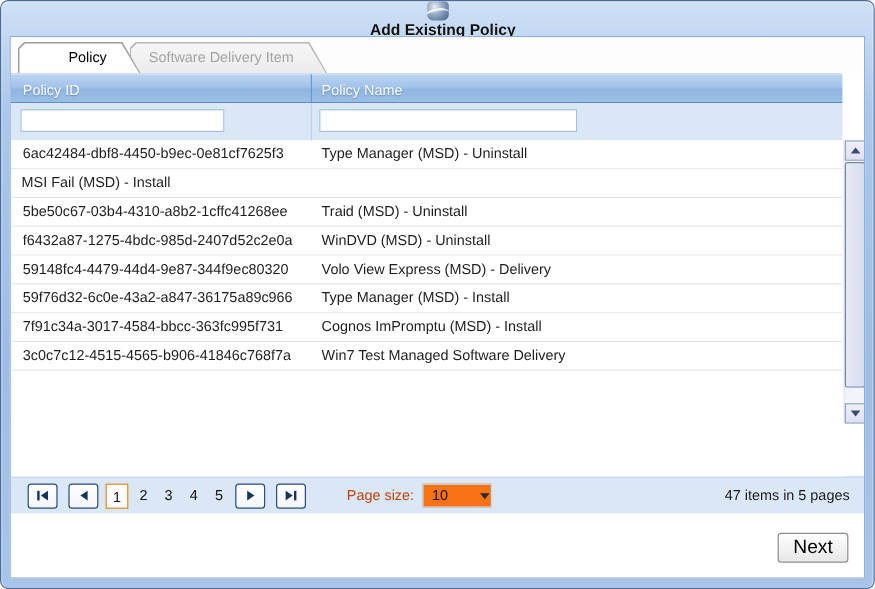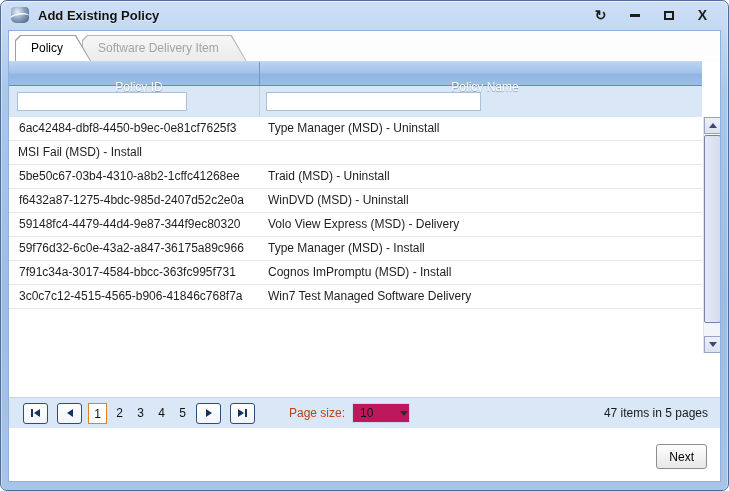--- a/index.html
+++ b/index.html
@@ -6,21 +6,21 @@
   html, body { width: 729px; height: 491px; overflow: hidden; background: #fff;
     font-family: "Liberation Sans", sans-serif; }
 
   .window { position: absolute; inset: 0; border-radius: 7px;
     border: 1px solid #4e6d99;
     background: linear-gradient(180deg, #cfe0f6 0%, #aac8ec 18%, #9dbde6 60%, #a8c4e9 100%);
     box-shadow: inset 0 1px 0 rgba(255,255,255,.65), inset 1px 0 0 rgba(255,255,255,.4),
       inset -1px 0 0 rgba(255,255,255,.4); }
 
   
-  .titlebar { height: 28px; display: flex; align-items: center; padding: 0 10px; }
+  .titlebar { height: 28px; display: flex; align-items: center; padding: 0 10px; flex-direction: column; }
   .app-icon { width: 18px; height: 16px; border-radius: 4px 4px 5px 5px;
     background: radial-gradient(circle at 35% 30%, #e8eef6 0%, #8da4c0 45%, #3d5a7e 100%);
     position: relative; overflow: hidden; flex: 0 0 auto; }
   .app-icon::after { content: ""; position: absolute; left: -3px; top: 6px; width: 22px; height: 10px;
     border-top: 2px solid #f2f6fb; border-radius: 50%; transform: rotate(-12deg); }
   .title { margin-left: 9px; font-size: 13px; font-weight: bold; color: #111;
     text-shadow: 0 1px 0 rgba(255,255,255,.55); }
   .controls { margin-left: auto; display: flex; align-items: center; gap: 19px; padding-right: 8px; }
   .ctrl { width: 15px; height: 15px; display: flex; align-items: center; justify-content: center;
     color: #1c1c1c; font-weight: bold; font-size: 14px; cursor: default; }
@@ -32,34 +32,34 @@
     background: #fff; border: 1px solid #8fb0d8; overflow: hidden; }
 
   
   .tabstrip { height: 30px; display: flex; align-items: flex-end; padding-left: 6px; background: #fdfdfd; }
   .tab { position: relative; height: 26px; font-size: 12px; }
   .tab-bg, .tab-fg { position: absolute; inset: 0;
     clip-path: polygon(0 100%, 0 5px, 5px 0, calc(100% - 15px) 0, 100% 100%); }
   .tab-bg { background: #9f9f9f; }
   .tab-fg { left: 1px; right: 1px; top: 1px; background: #fff; }
   .tab-label { position: relative; display: block; padding: 6px 28px 0 16px; color: #000; white-space: nowrap; }
-  .tab.active { z-index: 2; }
+  .tab.active { z-index: 2; padding-left: 26px; }
   .tab.disabled { z-index: 1; margin-left: -9px; }
   .tab.disabled .tab-bg { background: #b8b8b8; }
   .tab.disabled .tab-fg { background: linear-gradient(#f6f6f6, #ebebeb); }
   .tab.disabled .tab-label { color: #a3a3a3; text-align: right; }
 
   
   .grid { position: relative; }
   .grid-main { margin-right: 18px; }
   .grid-header { display: flex; height: 25px;
     background: linear-gradient(180deg, #bcd3f0 0%, #a3c3ea 45%, #90b5e3 55%, #9cbfe4 100%);
     border-top: 1px solid #c4d8f1; border-bottom: 1px solid #5f8cc4; }
-  .hcell { font-size: 12px; color: #fff; padding: 18px 0 0 10px;
-    text-shadow: 0 1px 1px rgba(40,70,110,.45); cursor: default; text-align: center; }
+  .hcell { font-size: 12px; color: #fff; padding: 6px 0 0 10px;
+    text-shadow: 0 1px 1px rgba(40,70,110,.45); cursor: default; }
   .hcell.c1 { width: 250px; flex: 0 0 auto; }
   .hcell.c2 { flex: 1; border-left: 1px solid #6f97cd; padding-left: 8px; }
 
   .filter-row { display: flex; height: 31px; background: #d9e7f7; }
   .fcell { padding-top: 5px; }
   .fcell.c1 { width: 250px; flex: 0 0 auto; padding-left: 8px; }
   .fcell.c2 { flex: 1; border-left: 1px solid #bed1e9; padding-left: 6px; }
   .filter-input { height: 19px; border: 1px solid #a9c0da; background: #fff; font-size: 12px;
     padding: 0 4px; font-family: "Liberation Sans", sans-serif; }
   .filter-input.i1 { width: 170px; }
@@ -94,30 +94,30 @@
   .pbtn.gap-l { margin-left: 3px; }
   .tri-l { width: 0; height: 0; border-top: 4px solid transparent; border-bottom: 4px solid transparent;
     border-right: 6px solid #16335e; }
   .tri-r { width: 0; height: 0; border-top: 4px solid transparent; border-bottom: 4px solid transparent;
     border-left: 6px solid #16335e; }
   .pbar { width: 2px; height: 8px; background: #16335e; }
   .page-current { width: 19px; height: 21px; border: 1px solid #e2821e; background: #fff;
     text-align: center; line-height: 20px; color: #111; margin-right: 2px; }
   .page-num { width: 21px; text-align: center; color: #111; cursor: default; }
   .page-size-label { margin-left: 28px; color: #c2410c; }
-  .page-size { margin-left: 7px; width: 58px; height: 20px; background: #be185d;
+  .page-size { margin-left: 7px; width: 58px; height: 20px; background: #f97316;
     border: 1px solid #ccd9ea; display: flex; align-items: center; padding: 0 7px; color: #111; gap: 27px; }
   .dd-arrow { margin-left: auto; width: 0; height: 0; border-left: 4px solid transparent;
     border-right: 4px solid transparent; border-top: 5px solid #2b2b2b; }
   .pager-summary { margin-left: auto; color: #1a1a1a; }
 
   
   .footer { position: relative; height: 100px; background: #fff; }
   .next-btn { position: absolute; right: 13px; top: 16px; min-width: 46px; height: 25px;
-    padding: 0 12px; font-size: 12px; color: #000; background: linear-gradient(#fefefe,#e7e7e7);
+    padding: 0 12px; font-size: 16px; color: #000; background: linear-gradient(#fefefe,#e7e7e7);
     border: 1px solid #8d8d8d; border-radius: 3px;
     box-shadow: inset 0 1px 0 #fff; font-family: "Liberation Sans", sans-serif; }
 </style>
 </head>
 <body>
 
 <div class="window">
 
   <div class="titlebar">
     <span class="app-icon"></span>

